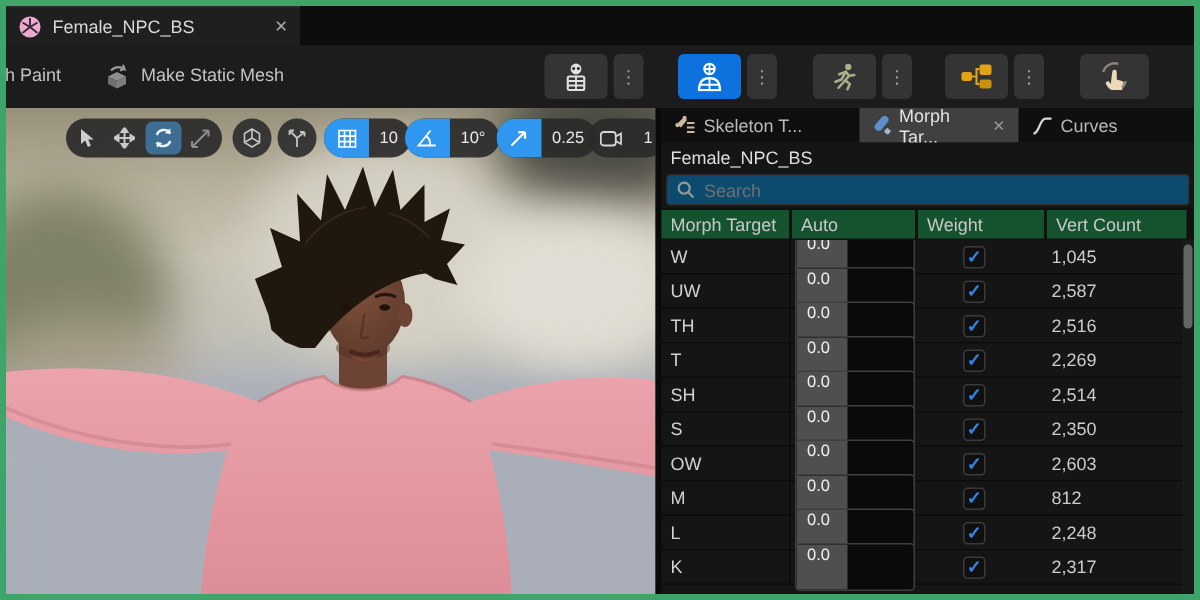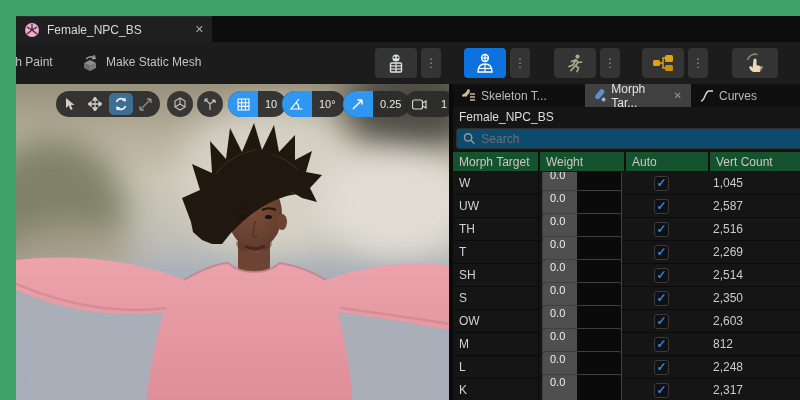--- a/index.html
+++ b/index.html
@@ -1,17 +1,17 @@
 <!DOCTYPE html>
 <html><head>
 <meta charset="utf-8">
 <style>
   * { margin:0; padding:0; box-sizing:border-box; }
   html,body { width:800px; height:400px; background:#000; font-family:"Liberation Sans", sans-serif; }
-  .frame { position:relative; width:800px; height:400px; background:#3ea46a; padding:16px; overflow:hidden; }
+  .frame { position:relative; width:800px; height:400px; background:#3ea46a; padding:4px; overflow:hidden; }
   .app { position:relative; width:792px; height:392px; background:#0e0e0e; overflow:hidden; }
 
   
   .tabbar { position:absolute; left:0; top:0; width:792px; height:26px; background:#0d0d0d; }
   .doc-tab { position:absolute; left:0; top:0; width:196px; height:26px; background:#1f1f1f;
              display:flex; align-items:center; gap:7px; padding:0 8px; border-top:1px solid #2c2c2c;}
   .doc-tab .title { color:#d8d8d8; font-size:12px; flex:1; }
   .doc-tab .close { color:#a8a8a8; font-size:11px; cursor:default; }
 
   
@@ -326,22 +326,22 @@
             <svg width="13" height="13" viewBox="0 0 13 13">
               <circle cx="5.4" cy="5.4" r="3.9" fill="none" stroke="#9a9a9a" stroke-width="1.5"></circle>
               <line x1="8.4" y1="8.4" x2="12" y2="12" stroke="#9a9a9a" stroke-width="1.5"></line>
             </svg>
             <input type="text" placeholder="Search" style="">
           </div>
         </div>
 
         <div class="thead">
           <div class="th th0">Morph Target</div>
+          <div class="th th2">Auto</div>
           <div class="th th1">Weight</div>
-          <div class="th th2">Auto</div>
           <div class="th th3">Vert Count</div>
         </div>
 
         <div class="rows">
             <div class="trow">
               <div class="c-name">W</div>
               <div class="c-weight">
                 <div class="spin">
                   <div class="fill"></div>
                   <span class="val">0.0</span>

